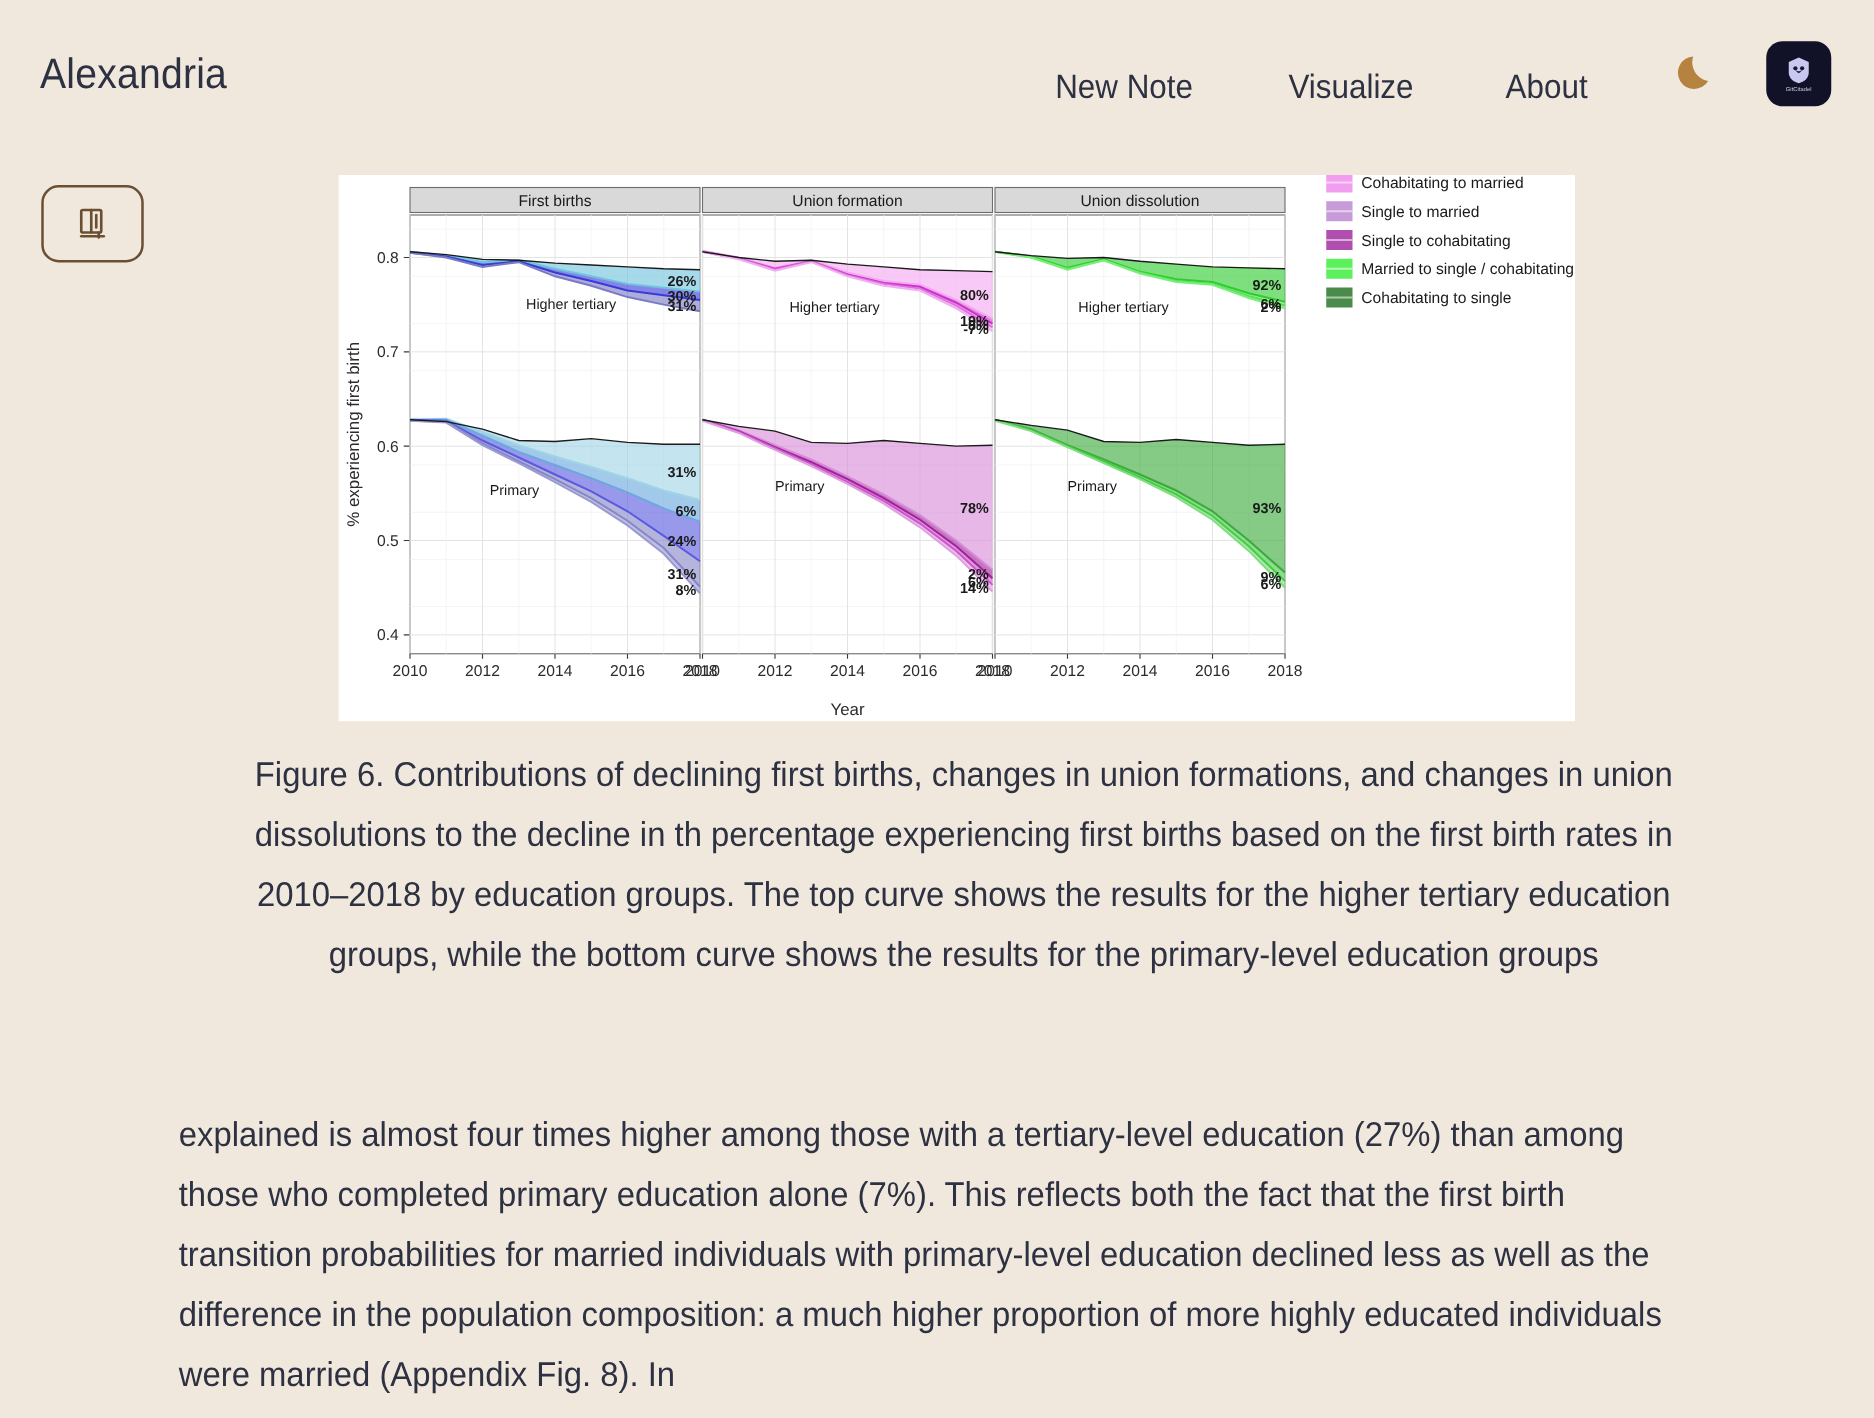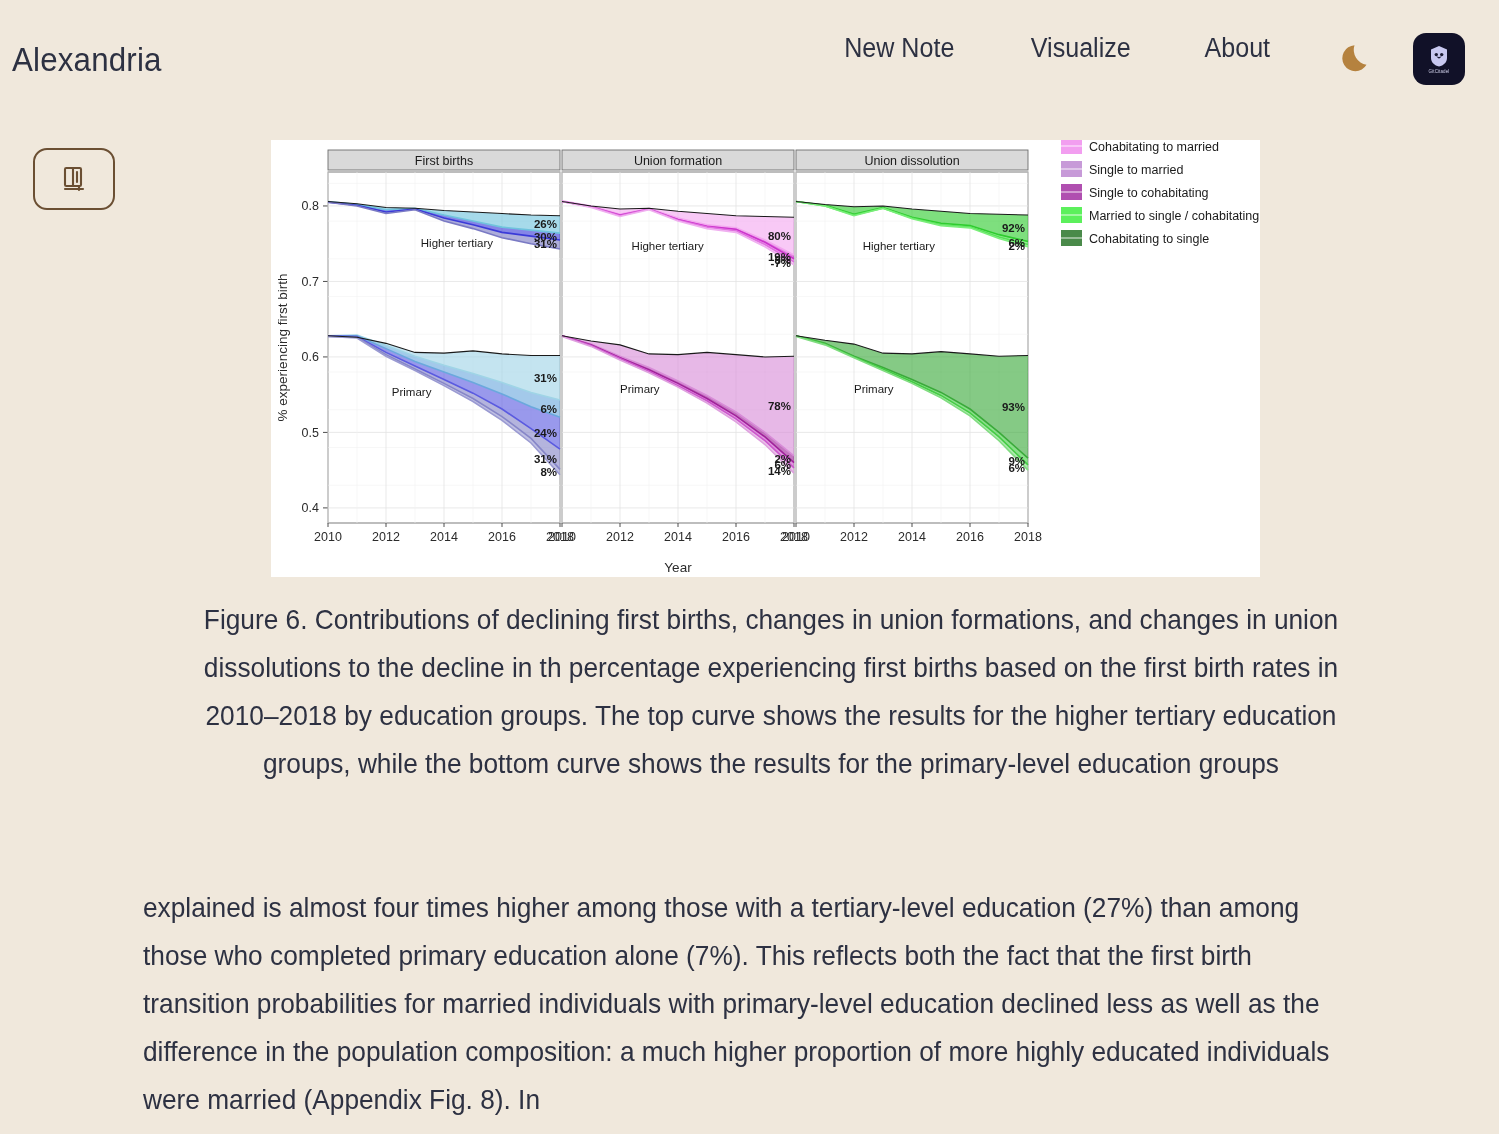--- a/index.html
+++ b/index.html
@@ -14,36 +14,36 @@
   body { position: relative; }
 
   
   .topbar {
     position: absolute;
     top: 0; left: 0;
     width: 1499px;
     height: 118px;
     display: flex;
     align-items: center;
-    padding: 0 34px 0 12px;
+    padding: 0 34px 0 32px;
   }
   .brand {
     font-size: 34px;
     font-weight: 400;
     color: #2d3142;
     letter-spacing: 0.2px;
     font-family: "Liberation Sans", sans-serif;
     transform: scaleX(0.92);
     transform-origin: left center;
     cursor: pointer;
   }
   .nav-right {
     margin-left: auto;
     display: flex;
-    align-items: flex-start;
+    align-items: flex-end;
     gap: 0px;
   }
   .nav-link {
     font-size: 27px;
     color: #2d3142;
     padding: 0 34px;
     text-decoration: none;
     white-space: nowrap;
     transform: scaleX(0.93);
     cursor: pointer;

